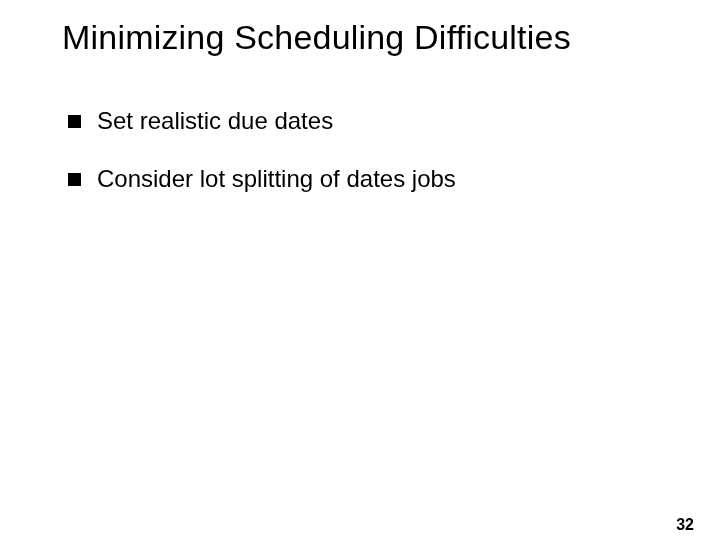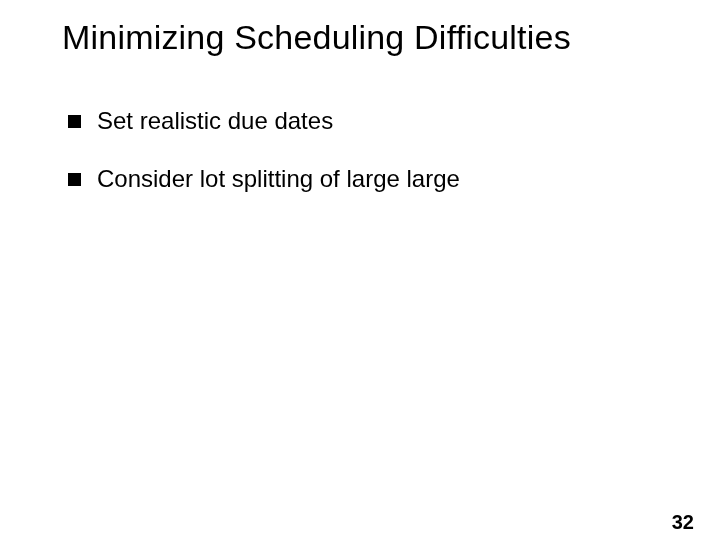--- a/index.html
+++ b/index.html
@@ -49,36 +49,36 @@
   }
   .bullet .text {
     font-size: 24px;
     color: #000000;
     line-height: 1.25;
   }
   .page-number {
     position: absolute;
     bottom: 6px;
     right: 4px;
-    font-size: 20px;
+    font-size: 16px;
     font-weight: 700;
     color: #000000;
   }
 </style>
 </head>
 <body>
 
 <div class="slide">
   <div class="title">Minimizing Scheduling Difficulties</div>
 
   <div class="bullets">
     <div class="bullet">
       <div class="marker"></div>
       <div class="text">Set realistic due dates</div>
     </div>
     <div class="bullet">
       <div class="marker"></div>
-      <div class="text">Consider lot splitting of large large</div>
+      <div class="text">Consider lot splitting of dates jobs</div>
     </div>
   </div>
 
   <div class="page-number">32</div>
 </div>
 
 </body></html>

